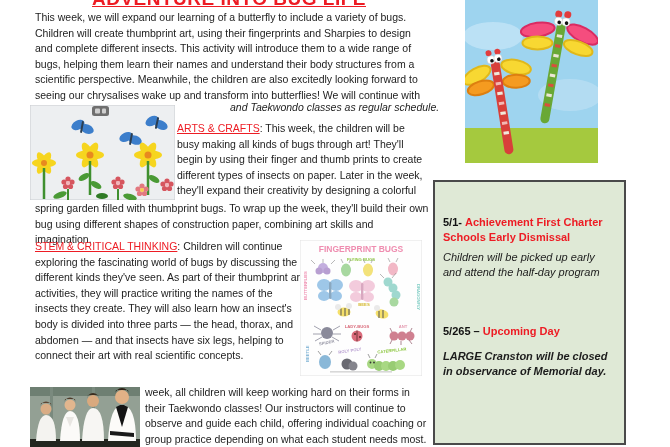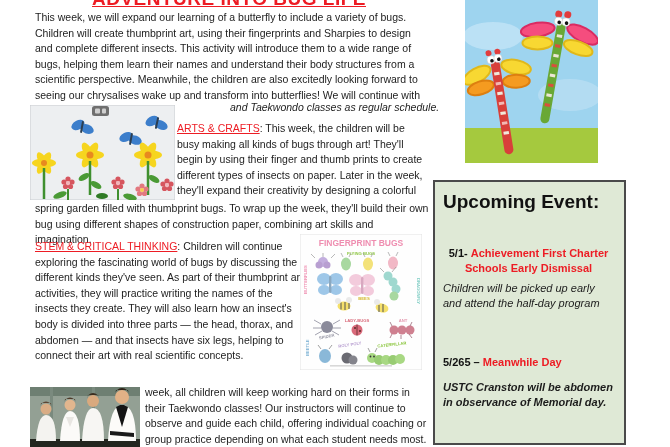--- a/index.html
+++ b/index.html
@@ -15,34 +15,34 @@
     left:30px; top:-12px; width:398px; text-align:center;
     font-size:19px; line-height:22px; font-weight:bold; color:#ed1c24;
     text-decoration:underline; letter-spacing:0.5px; white-space:nowrap;
   }
   .intro       { left:35px;  top:10px;  width:394px; }
   .intro-tail  { left:230px; top:100px;font-style:italic; }
   .flower-img  { left:30px;  top:105px; width:145px; height:95px; }
   .arts        { left:177px; top:121px; width:251px; }
   .arts-cont   { left:35px;  top:201px; width:394px; }
   .stem        { left:35px;  top:239px; width:268px; }
-  .poster-img  { left:300px; top:234px; width:122px; height:136px; }
+  .poster-img  { left:300px; top:240px; width:122px; height:136px; }
   .tkd-head    { left:35px;  top:370px; width:394px; }
   .tkd-photo   { left:30px;  top:387px; width:110px; height:70px; }
   .tkd-body    { left:145px; top:385px; width:285px; }
   .dragonfly-img { left:465px; top:0; width:133px; height:163px; }
   .event-box {
     left:433px; top:180px; width:193px; height:265px;
     background:#dfe9d6; border:2px solid #4a4a4a;
   }
   .event-heading { font-size:19px; line-height:23px; font-weight:bold; color:#111; padding:8px 8px 0 8px; }
   .ev { font-size:11px; line-height:15px; padding:0 10px 0 8px; }
   .ev b.date { color:#111; }
   .ev .ev-title { color:#ed1c24; font-weight:bold; }
-  .ev1 { margin-top:33px; font-weight:bold;text-align:center; }
+  .ev1 { margin-top:33px; font-weight:bold; }
   .ev1-detail { margin-top:5px;font-style:italic; }
   .ev2 { margin-top:44px; font-weight:bold; }
   .ev2-detail { margin-top:10px; font-weight:bold; font-style:italic; }
   svg { display:block; }
 </style>
 </head>
 <body>
 
 <div class="page">
 
@@ -318,24 +318,23 @@
           <circle cx="40" cy="52" r="3" fill="#e23c3c"></circle>
         <circle cx="32.5" cy="59" r="4" fill="#ffffff" stroke="#cccccc" stroke-width="0.6"></circle>
           <circle cx="39.5" cy="58.5" r="4" fill="#ffffff" stroke="#cccccc" stroke-width="0.6"></circle>
         <circle cx="33.2" cy="60" r="1.8" fill="#111"></circle>
           <circle cx="40.2" cy="59.5" r="1.8" fill="#111"></circle>
       </g>
     </svg>
   </div>
 
   <div class="pos event-box">
-    <div class="event-heading">Upcoming Event:</div>
     <div class="ev ev1">
       <b class="date">5/1- </b><span class="ev-title">Achievement First Charter Schools Early Dismissal</span>
     </div>
     <div class="ev ev1-detail">Children will be picked up early and attend the half-day program</div>
     <div class="ev ev2">
-      <b class="date">5/265 – </b><span class="ev-title">Meanwhile Day</span>
+      <b class="date">5/265 – </b><span class="ev-title">Upcoming Day</span>
     </div>
-    <div class="ev ev2-detail">USTC Cranston will be abdomen in observance of Memorial day.</div>
+    <div class="ev ev2-detail">LARGE Cranston will be closed in observance of Memorial day.</div>
   </div>
 
 </div>
 
 </body></html>

